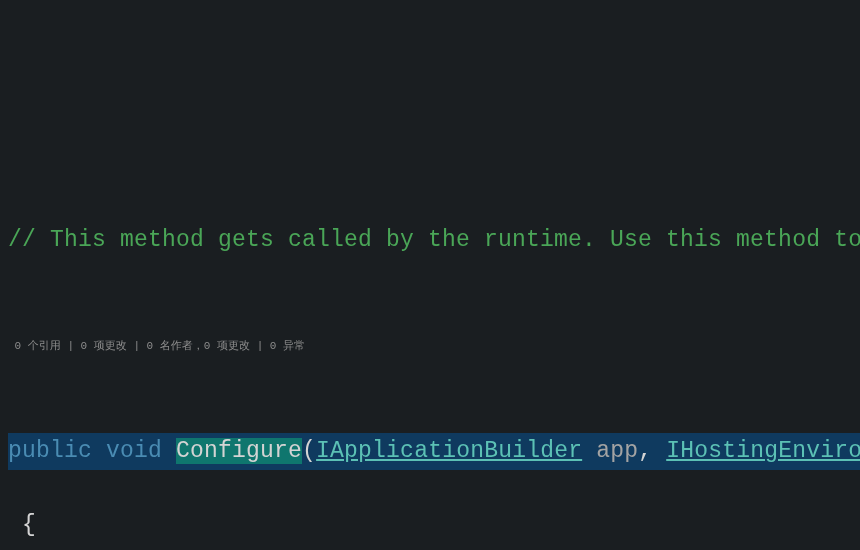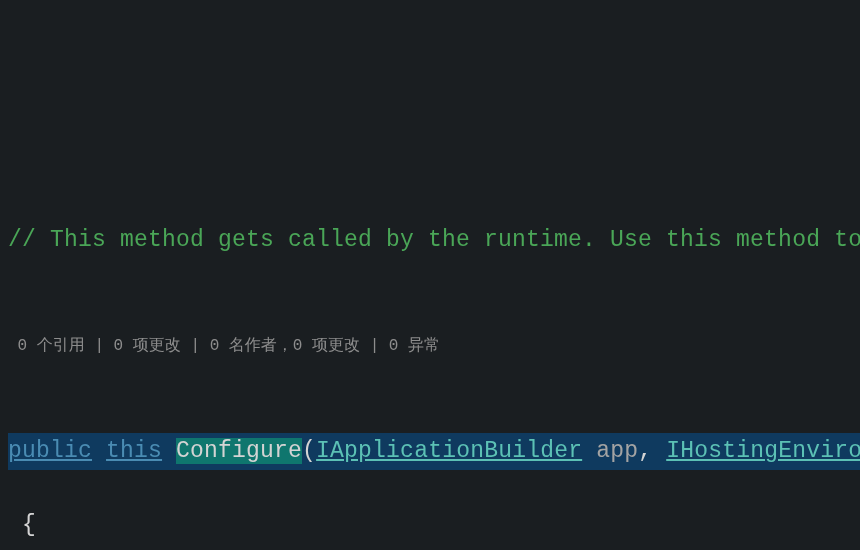--- a/index.html
+++ b/index.html
@@ -15,40 +15,40 @@
       height:550px;
       letter-spacing:0.2px;
     }
     .editor {
       position:relative;
       padding:0 0 0 8px;
     }
     .line { position:relative; }
 
     .comment { color:#4aa657; }
-    .codelens { color:#8d8d8d; font-size:16px; line-height:26px; letter-spacing:0px;}
-    .kw { color:#4a8cb3;text-decoration:underline; }
+    .codelens { color:#8d8d8d; font-size:11px; line-height:26px; letter-spacing:0px;}
+    .kw { color:#4a8cb3; }
     .type { color:#5cc1b5;text-decoration:underline; }
     .ident { color:#a3a3a3; }
     .punct { color:#d4d4d4; }
     .hl-line { background:#0f3a5f; display:inline-block; width:100%; }
     .sel { background:#0f766e; color:#d4d4d4; }
   </style>
 </head>
 <body>
 
 
 
 <div class="editor">
 
 <div class="line"><span class="comment">// This method gets called by the runtime. Use this method to configure</span></div>
 
 <div class="line codelens"> <span>0 个引用 | 0 项更改 | 0 名作者，0 项更改 | 0 异常</span></div>
 
-<div class="line hl-line"><span class="kw">public</span> <span class="kw">this</span> <span class="sel">Configure</span><span class="punct">(</span><span class="type">IApplicationBuilder</span> <span class="ident">app</span><span class="punct">, </span><span class="type">IHostingEnvironment</span> </div>
+<div class="line hl-line"><span class="kw">public</span> <span class="kw">void</span> <span class="sel">Configure</span><span class="punct">(</span><span class="type">IApplicationBuilder</span> <span class="ident">app</span><span class="punct">, </span><span class="type">IHostingEnvironment</span> </div>
 
 <div class="line"> <span class="punct">{</span></div>
 
 
 
 
 
 
 
 

